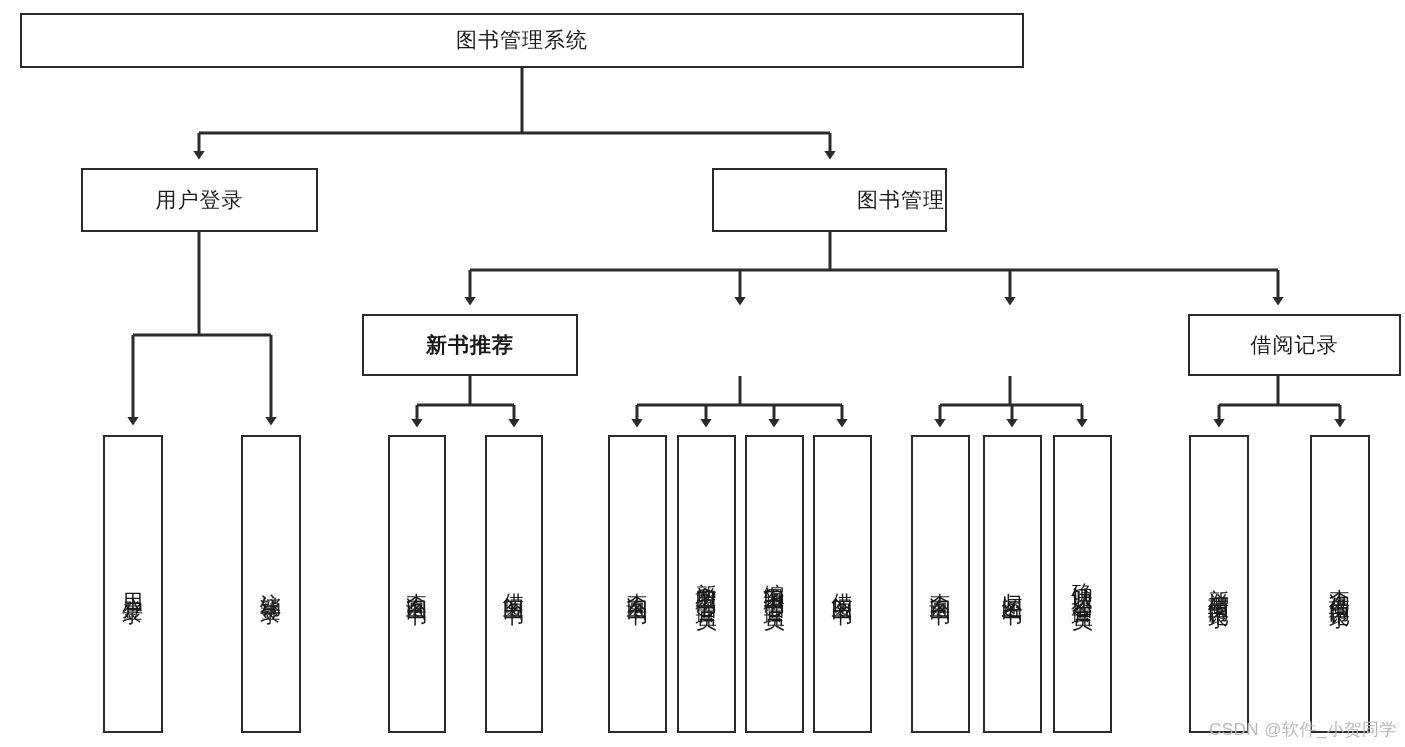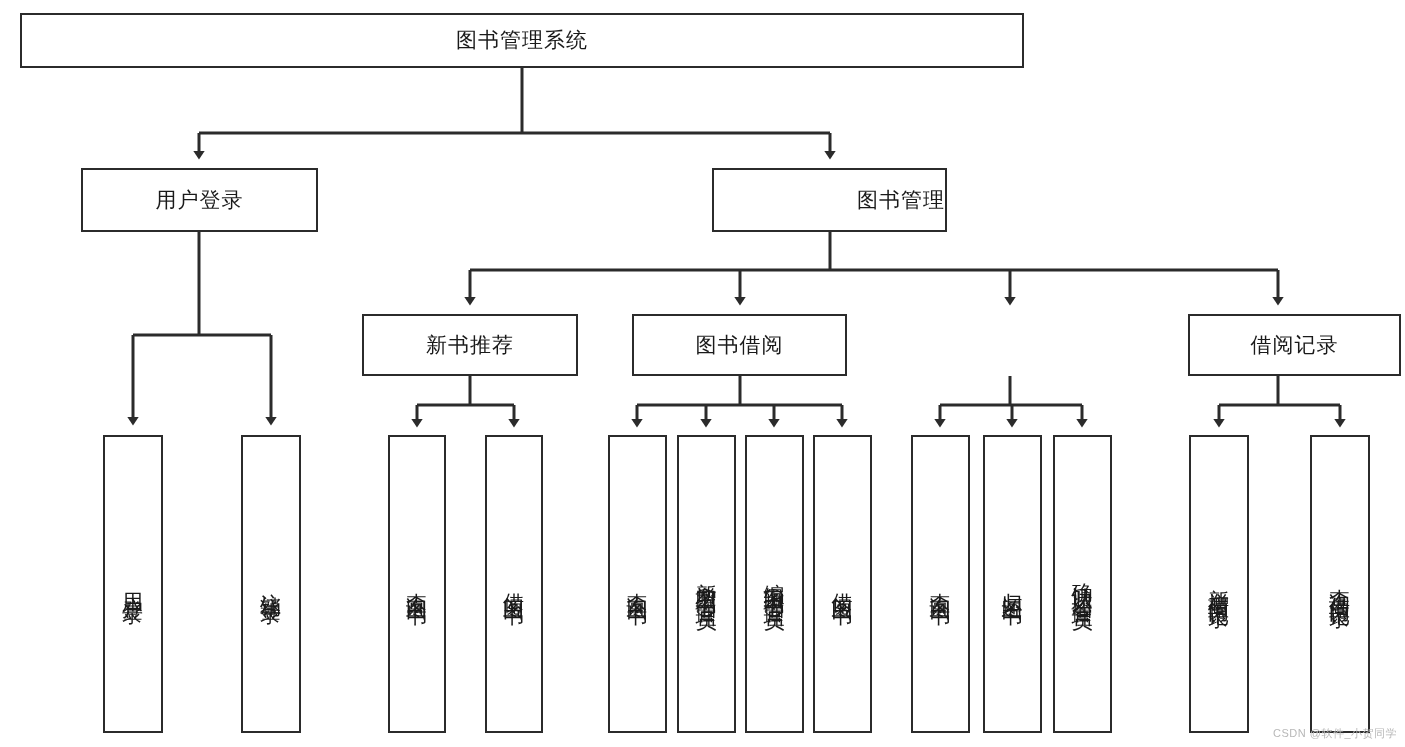--- a/index.html
+++ b/index.html
@@ -52,21 +52,21 @@
     letter-spacing: 4px;
     font-size: 21px;
     line-height: 1.0;
     max-height: 100%;
     text-align: center;
   }
   #watermark {
     position: absolute;
     right: 8px;
     bottom: 6px;
-    font-size: 11px;
+    font-size: 17px;
     color: #b8b8b8;
     letter-spacing: 0.5px;
     white-space: nowrap;
     pointer-events: none;
   }
 </style>
 </head>
 <body>
 
 <div id="canvas">
@@ -140,25 +140,22 @@
     <span class="node-label">图书管理系统</span>
   </div>
 
   <div class="node-box" id="node-l2-0" style="left: 81px; top: 168px; width: 237px; height: 64px;">
     <span class="node-label">用户登录</span>
   </div>
   <div class="node-box" id="node-l2-1" style="left: 712px; top: 168px; width: 235px; height: 64px; justify-content: flex-end;">
     <span class="node-label">图书管理</span>
   </div>
 
-  <div class="node-box" id="node-l3-0" style="left: 362px; top: 314px; width: 216px; height: 62px;">
+  <div class="node-box" id="node-l3-0" style="left: 362px; top: 314px; width: 216px; height: 62px; font-weight: bold;">
     <span class="node-label">新书推荐</span>
-  </div>
-  <div class="node-box" id="node-l3-1" style="left: 632px; top: 314px; width: 215px; height: 62px;">
-    <span class="node-label">图书借阅</span>
   </div>
   <div class="node-box" id="node-l3-3" style="left: 1172px; top: 314px; width: 213px; height: 62px; margin-left: 16px;">
     <span class="node-label">借阅记录</span>
   </div>
 
   <div class="node-box leaf" id="node-leaf-0" style="left: 103px; top: 435px; width: 60px; height: 298px;">
     <span class="node-label">用户登录</span>
   </div>
   <div class="node-box leaf" id="node-leaf-1" style="left: 241px; top: 435px; width: 60px; height: 298px;">
     <span class="node-label">注销登录</span>

